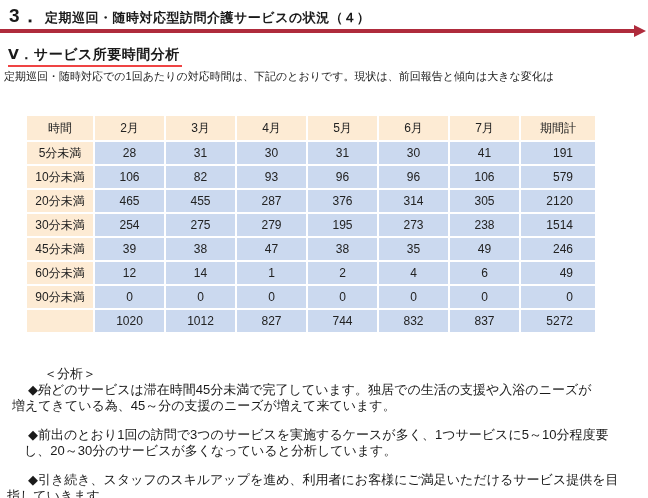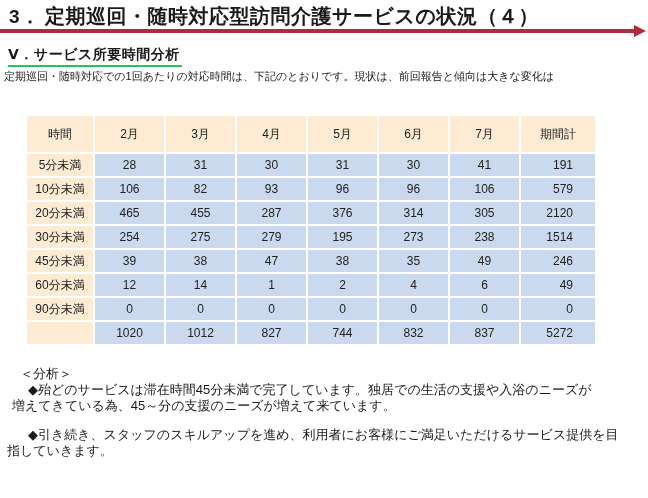--- a/index.html
+++ b/index.html
@@ -4,44 +4,44 @@
 <style>
   html,body{margin:0;padding:0;}
   body{
     width:648px;height:498px;position:relative;overflow:hidden;
     background:#ffffff;color:#1a1a1a;
     font-family:"Liberation Sans","DejaVu Sans",sans-serif;
     --accent-red:#AF2B3C;--cream:#FDEBD4;--cellblue:#CBD9EF;
   }
   .title{position:absolute;left:9px;top:3px;white-space:nowrap;}
   .title .num{font-size:19px;font-weight:bold;letter-spacing:1px;}
-  .title .txt{font-size:20px;font-weight:bold;letter-spacing:0.5px;}
+  .title .txt{font-size:13px;font-weight:bold;letter-spacing:0.5px;}
   .rule{position:absolute;left:0;top:29px;width:635px;height:4px;background:var(--accent-red);}
   .rule-arrow{position:absolute;left:634px;top:25px;width:0;height:0;
     border-left:12px solid var(--accent-red);
     border-top:6px solid transparent;border-bottom:6px solid transparent;}
   .section-heading{
     position:absolute;left:8px;top:46px;display:inline-block;
     font-size:14px;font-weight:bold;letter-spacing:0.5px;
-    border-bottom:2px solid #22c55e;padding:0 2px 1px 0;}
+    border-bottom:2px solid #ef4444;padding:0 2px 1px 0;}
   .intro{position:absolute;left:4px;top:68px;width:642px;font-size:11px;line-height:16.5px;}
   .intro div{white-space:nowrap;}
   .data-table{
     position:absolute;left:25px;top:114px;
     border-collapse:separate;border-spacing:2px;table-layout:fixed;}
   .data-table th,.data-table td{
     font-size:12px;font-weight:normal;height:22px;padding:0;
     text-align:center;vertical-align:middle;color:#222;}
-  .data-table th{height:36px;background:var(--cream);}
+  .data-table th{height:24px;background:var(--cream);}
   .data-table td.c-label{background:var(--cream);}
   .data-table td.c-val{background:var(--cellblue);margin-left:44px;}
   .data-table td.c-total{background:var(--cellblue);text-align:right;padding-right:22px;}
   .col-label{width:66px;} .col-val{width:69px;} .col-total{width:74px;}
   .analysis{position:absolute;left:0;top:366px;width:648px;font-size:13px;line-height:16px;}
-  .analysis .a-heading{margin-left:20px;}
+  .analysis .a-heading{margin-left:44px;}
   .analysis .bullet{margin:0 0 13px 0;}
   .analysis .bullet div{white-space:nowrap;}
 </style>
 </head>
 <body style="--accent-red: #AF2B3C; --cream: #FDEBD4; --cellblue: #CBD9EF;">
 
 <div class="title">
   <span class="num">3．</span>
   <span class="txt">定期巡回・随時対応型訪問介護サービスの状況（４）</span>
 </div>
@@ -162,16 +162,20 @@
     </tbody>
 </table>
 
 <div class="analysis" id="analysis">
     <div class="a-heading">＜分析＞</div>
     <div class="bullet">
       <div style="margin-left: 28px;">◆殆どのサービスは滞在時間45分未満で完了しています。独居での生活の支援や入浴のニーズが</div>
       <div style="margin-left: 12px;">増えてきている為、45～分の支援のニーズが増えて来ています。</div>
     </div>
     <div class="bullet">
+      <div style="margin-left: 28px;">◆前出のとおり1回の訪問で3つのサービスを実施するケースが多く、1つサービスに5～10分程度要</div>
+      <div style="margin-left: 24px;">し、20～30分のサービスが多くなっていると分析しています。</div>
+    </div>
+    <div class="bullet">
       <div style="margin-left: 28px;">◆引き続き、スタッフのスキルアップを進め、利用者にお客様にご満足いただけるサービス提供を目</div>
       <div style="margin-left: 7px;">指していきます。</div>
     </div>
   </div>
 
 </body></html>

